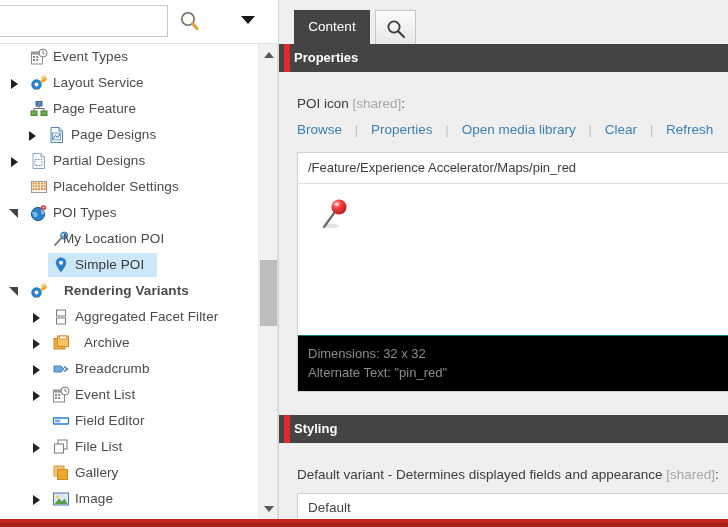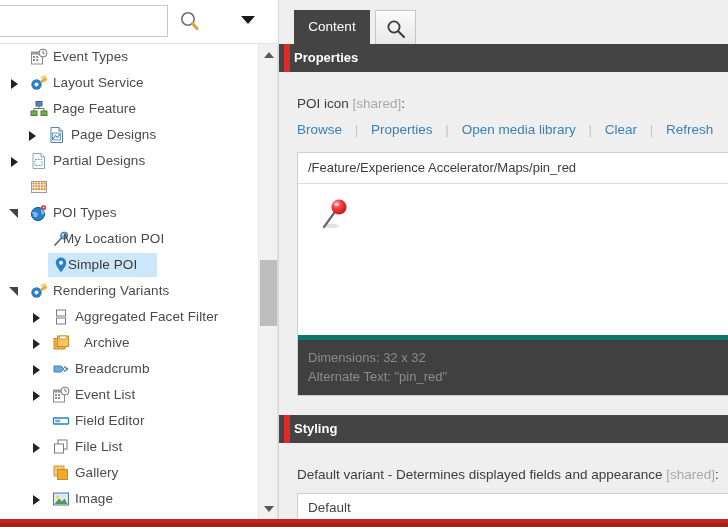--- a/index.html
+++ b/index.html
@@ -274,22 +274,22 @@
     background: #fff;
     white-space: nowrap;
   }
   #media-preview {
     height: 151px;
     background: #ffffff;
     position: relative;
   }
   #pin-icon { position: absolute; left: 20px; top: 14px; }
   #media-meta {
-    background: #404040;
-    border-top: 5px solid #0f766e;
+    background: #000000;
+    border-top: 1px solid #0f766e;
     padding: 8px 0 9px 10px;
     font-size: 13px;
     color: #8c8c8c;
     line-height: 19px;
   }
 
   #variant-select {
     position: absolute;
     left: 18px; top: 493px;
     width: 492px; height: 30px;
@@ -404,20 +404,21 @@
                 <rect x="8.1" y="7.3" width="2" height="2"></rect>
                 <rect x="10.9" y="7.3" width="2" height="2"></rect>
                 <rect x="13.7" y="7.3" width="2" height="2"></rect>
                 <rect x="2.5" y="10.1" width="2" height="2"></rect>
                 <rect x="5.3" y="10.1" width="2" height="2"></rect>
                 <rect x="8.1" y="10.1" width="2" height="2"></rect>
                 <rect x="10.9" y="10.1" width="2" height="2"></rect>
                 <rect x="13.7" y="10.1" width="2" height="2"></rect>
               </g>
             </svg></div>
+          <div class="tlabel" style="left:53px;">Placeholder Settings</div>
         </div>
         <div class="tree-item" style="top: 156px; position: absolute; left: 0px; width: 258px;">
           <div class="twisty tw-down" style="left:8px;"></div>
           <div class="ticon" style="left:30px;"><svg width="18" height="18" viewBox="0 0 18 18">
               <circle cx="8" cy="10" r="6.6" fill="#2a7fc9" stroke="#1c5d96"></circle>
               <path d="M2 8 h4 l2 2 -1 3 h-3 z M11 5 l3 1 1 3 -3 2 -1 -3 z" fill="#7fc0ee" opacity="0.9"></path>
               <path d="M13.6 1.2 c2 0 3.2 1.6 2.4 3.2 -0.7 1.4 -2.4 2.2 -2.4 2.2 s-1.7 -0.8 -2.4 -2.2 c-0.8 -1.6 0.4 -3.2 2.4 -3.2 z" fill="#e03434"></path>
               <circle cx="13.6" cy="3.6" r="0.9" fill="#fff"></circle>
             </svg></div>
           <div class="tlabel" style="left:53px;">POI Types</div>
@@ -429,31 +430,31 @@
               <path d="M9.6 8 L3 15" stroke="#6a6a6a" stroke-width="1.8" stroke-linecap="round"></path>
             </svg></div>
           <div class="tlabel" style="left:63px;">My Location POI</div>
         </div>
         <div class="tree-item selected" style="top: 208px; position: absolute; left: 0px; width: 258px;">
           <div class="sel-bg" style="left:48px; width:109px;"></div>
           <div class="ticon" style="left:52px;"><svg width="18" height="18" viewBox="0 0 18 18">
               <path d="M9 1.6 c-3 0 -5.2 2.3 -5.2 5.2 0 3.6 5.2 9.4 5.2 9.4 s5.2 -5.8 5.2 -9.4 c0 -2.9 -2.2 -5.2 -5.2 -5.2 z" fill="#2a7fc9"></path>
               <circle cx="9" cy="6.7" r="2" fill="#ffffff"></circle>
             </svg></div>
-          <div class="tlabel" style="left:68px;">Simple POI</div>
+          <div class="tlabel" style="left:75px;">Simple POI</div>
         </div>
         <div class="tree-item" style="top: 234px; position: absolute; left: 0px; width: 258px;">
           <div class="twisty tw-down" style="left:8px;"></div>
           <div class="ticon" style="left:30px;"><svg width="18" height="18" viewBox="0 0 18 18">
               <circle cx="6.5" cy="10.5" r="5.2" fill="#2a7fc9"></circle>
               <circle cx="6.5" cy="10.5" r="2" fill="#fff"></circle>
               <path d="M10 7 L16 3 L17 6 L12 9 Z" fill="#f0a92e"></path>
               <path d="M11 3 L15 1 L16 3.5 L12 5.5 Z" fill="#f5c766"></path>
             </svg></div>
-          <div class="tlabel" style="left:53px;">Rendering Variants</div>
+          <div class="tlabel" style="left:64px;font-weight:bold;">Rendering Variants</div>
         </div>
         <div class="tree-item" style="top: 260px; position: absolute; left: 0px; width: 258px;">
           <div class="twisty tw-right" style="left:30px;"></div>
           <div class="ticon" style="left:52px;"><svg width="18" height="18" viewBox="0 0 18 18">
               <rect x="4.5" y="2" width="9" height="6" fill="#fff" stroke="#7a7a7a"></rect>
               <rect x="4.5" y="10" width="9" height="6" fill="#fff" stroke="#7a7a7a"></rect>
             </svg></div>
           <div class="tlabel" style="left:75px;">Aggregated Facet Filter</div>
         </div>
         <div class="tree-item" style="top: 286px; position: absolute; left: 0px; width: 258px;">

